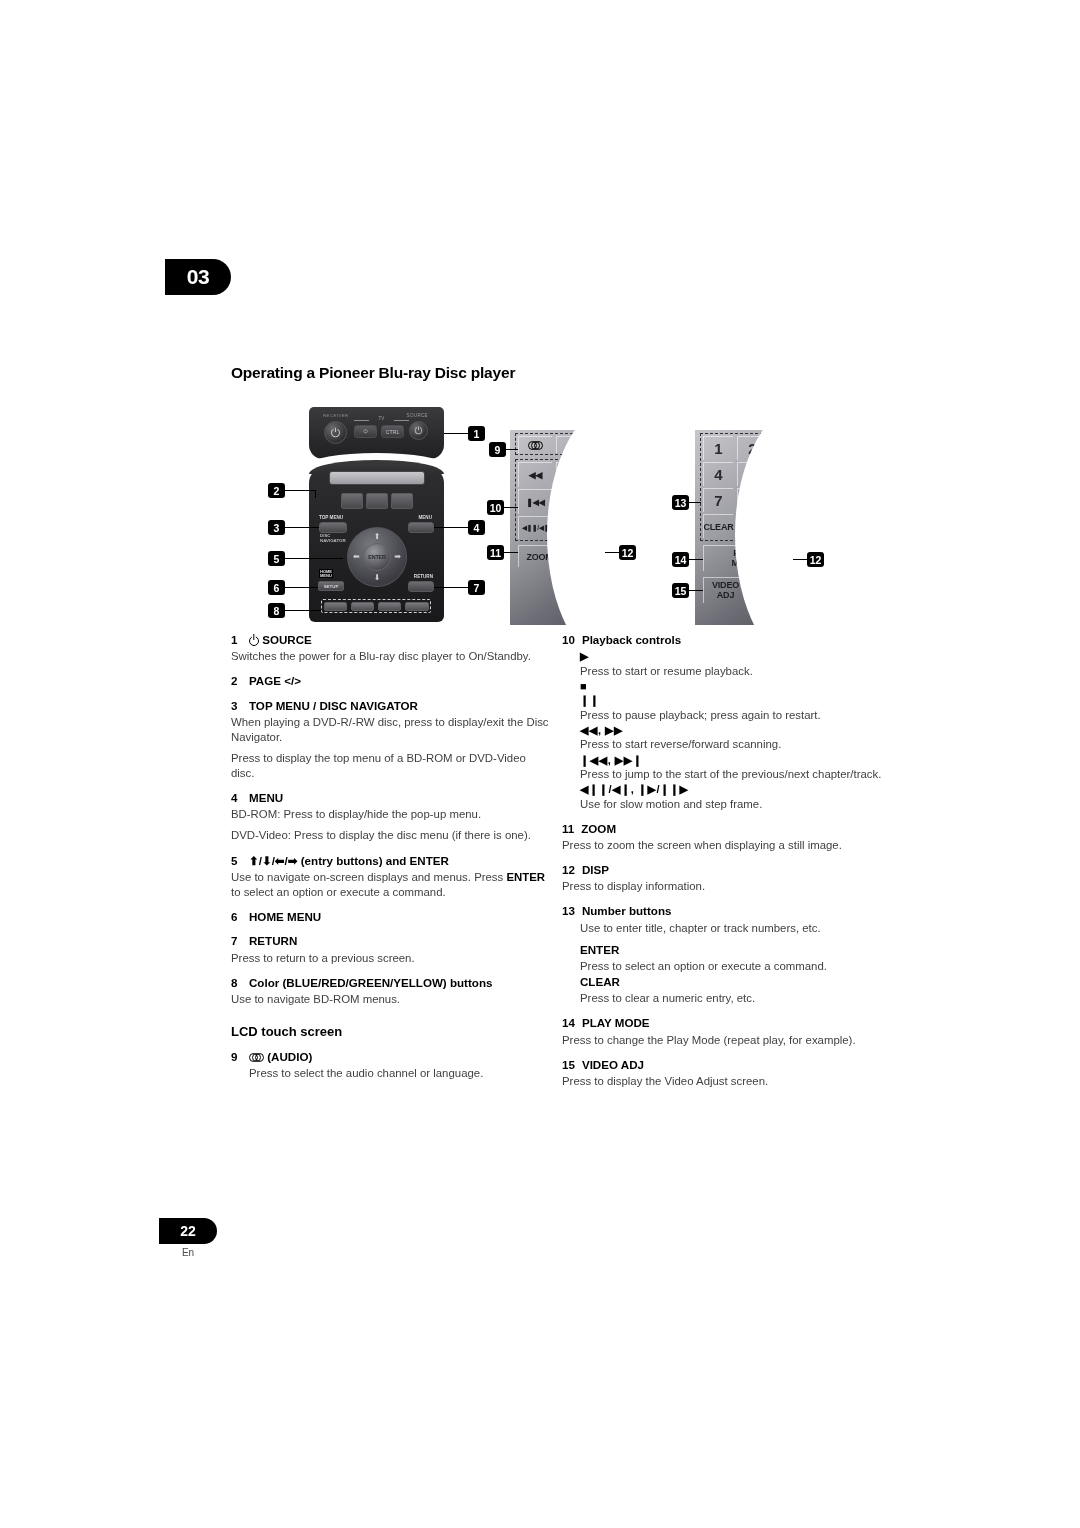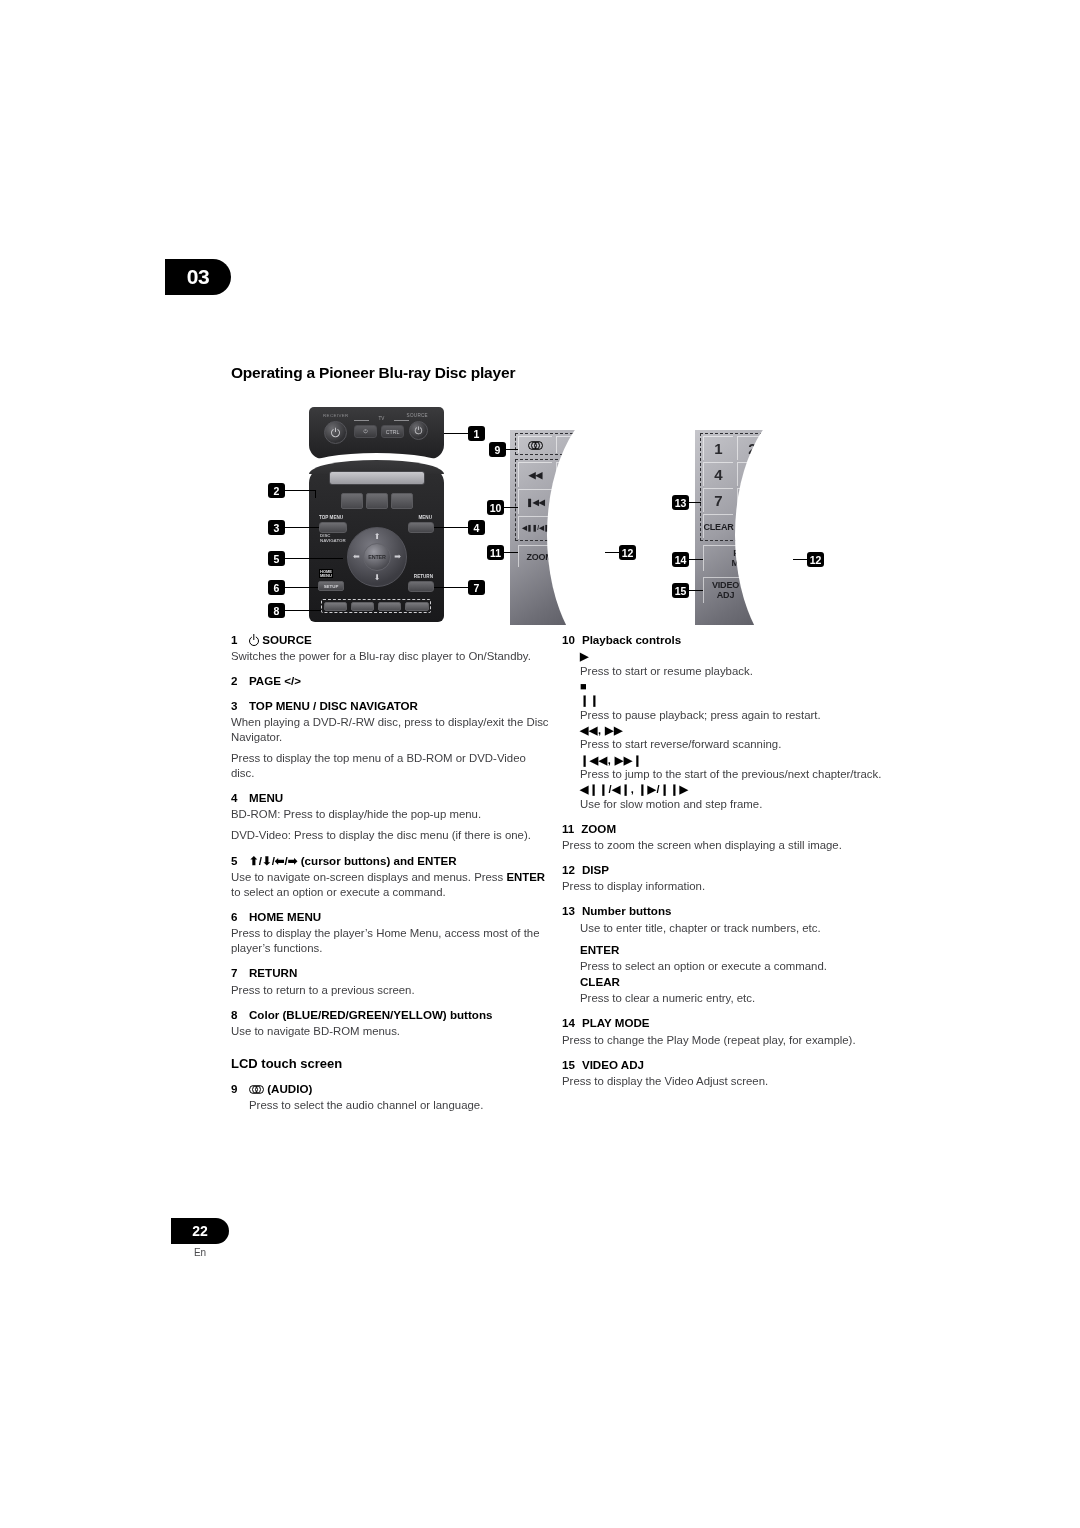--- a/index.html
+++ b/index.html
@@ -244,21 +244,21 @@
   .ico-power{
     display:inline-block; width:10px; height:10px; border:1.4px solid #000; border-radius:50%;
     position:relative; vertical-align:-1.5px;
   }
   .ico-power::after{
     content:""; position:absolute; left:50%; top:-2.5px; transform:translateX(-50%);
     width:1.4px; height:6px; background:#000; box-shadow:0 0 0 1.5px #fff;
   }
 
   
-  .footer{ position:absolute; left:171px; top:1218px; }
+  .footer{ position:absolute; left:159px; top:1218px; }
   .page-badge{
     width:58px; height:26px; background:#000; border-radius:0 13px 13px 0;
     color:#fff; font-size:14px; font-weight:bold;
     display:flex; align-items:center; justify-content:center;
   }
   .page-lang{ margin-top:3px; text-align:center; width:58px; font-size:10px; color:#4a4a4d; }
 </style>
 </head>
 <body>
 
@@ -445,32 +445,31 @@
       <span class="num">4</span>
       <span class="txt">MENU</span>
     </div>
     <p class="para">BD-ROM: Press to display/hide the pop-up menu.</p>
     <p class="para">DVD-Video: Press to display the disc menu (if there is one).</p>
   </div>
 
   <div class="item">
     <div class="item-title">
       <span class="num">5</span>
-      <span class="txt">⬆/⬇/⬅/➡ (cursor buttons) and ENTER</span>
+      <span class="txt">⬆/⬇/⬅/➡ (entry buttons) and ENTER</span>
     </div>
     <p class="para">Use to navigate on-screen displays and menus. Press
       <b class="ib">ENTER</b> to select an option or execute a command.</p>
   </div>
 
   <div class="item">
     <div class="item-title">
       <span class="num">6</span>
       <span class="txt">HOME MENU</span>
     </div>
-    <p class="para">Press to display the player’s Home Menu, access most of the player’s functions.</p>
   </div>
 
   <div class="item">
     <div class="item-title">
       <span class="num">7</span>
       <span class="txt">RETURN</span>
     </div>
     <p class="para">Press to return to a previous screen.</p>
   </div>
 

